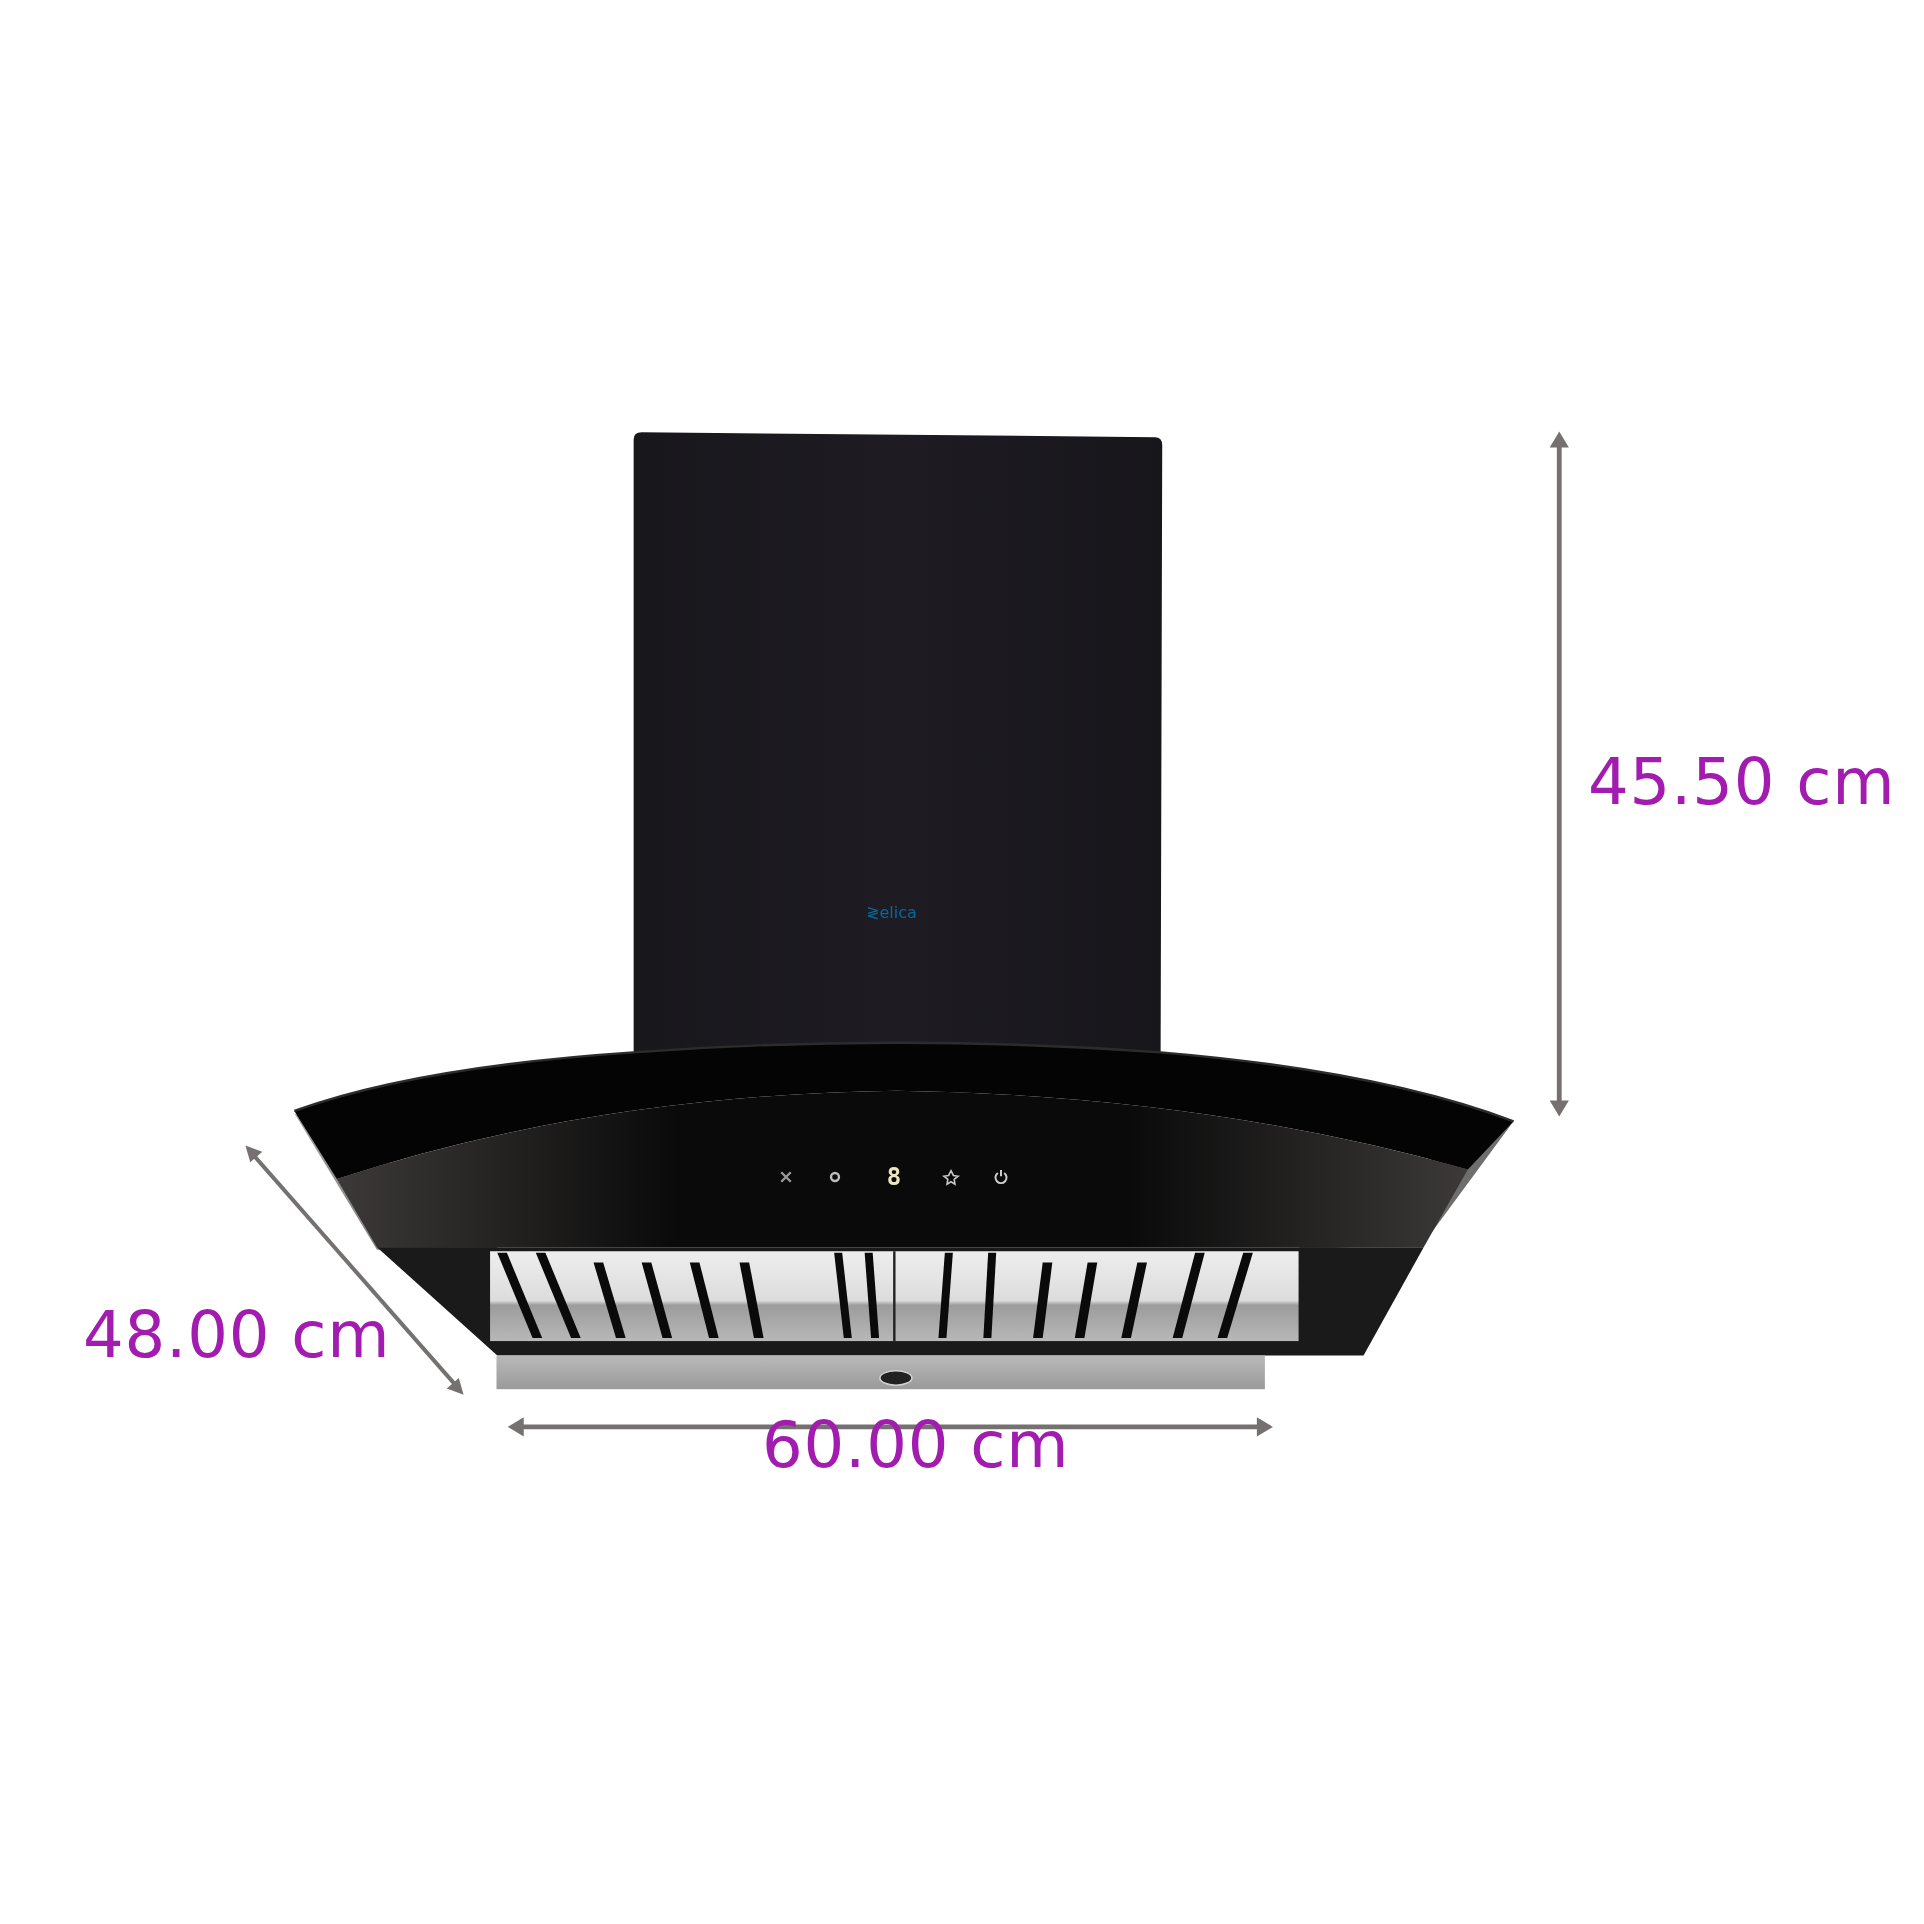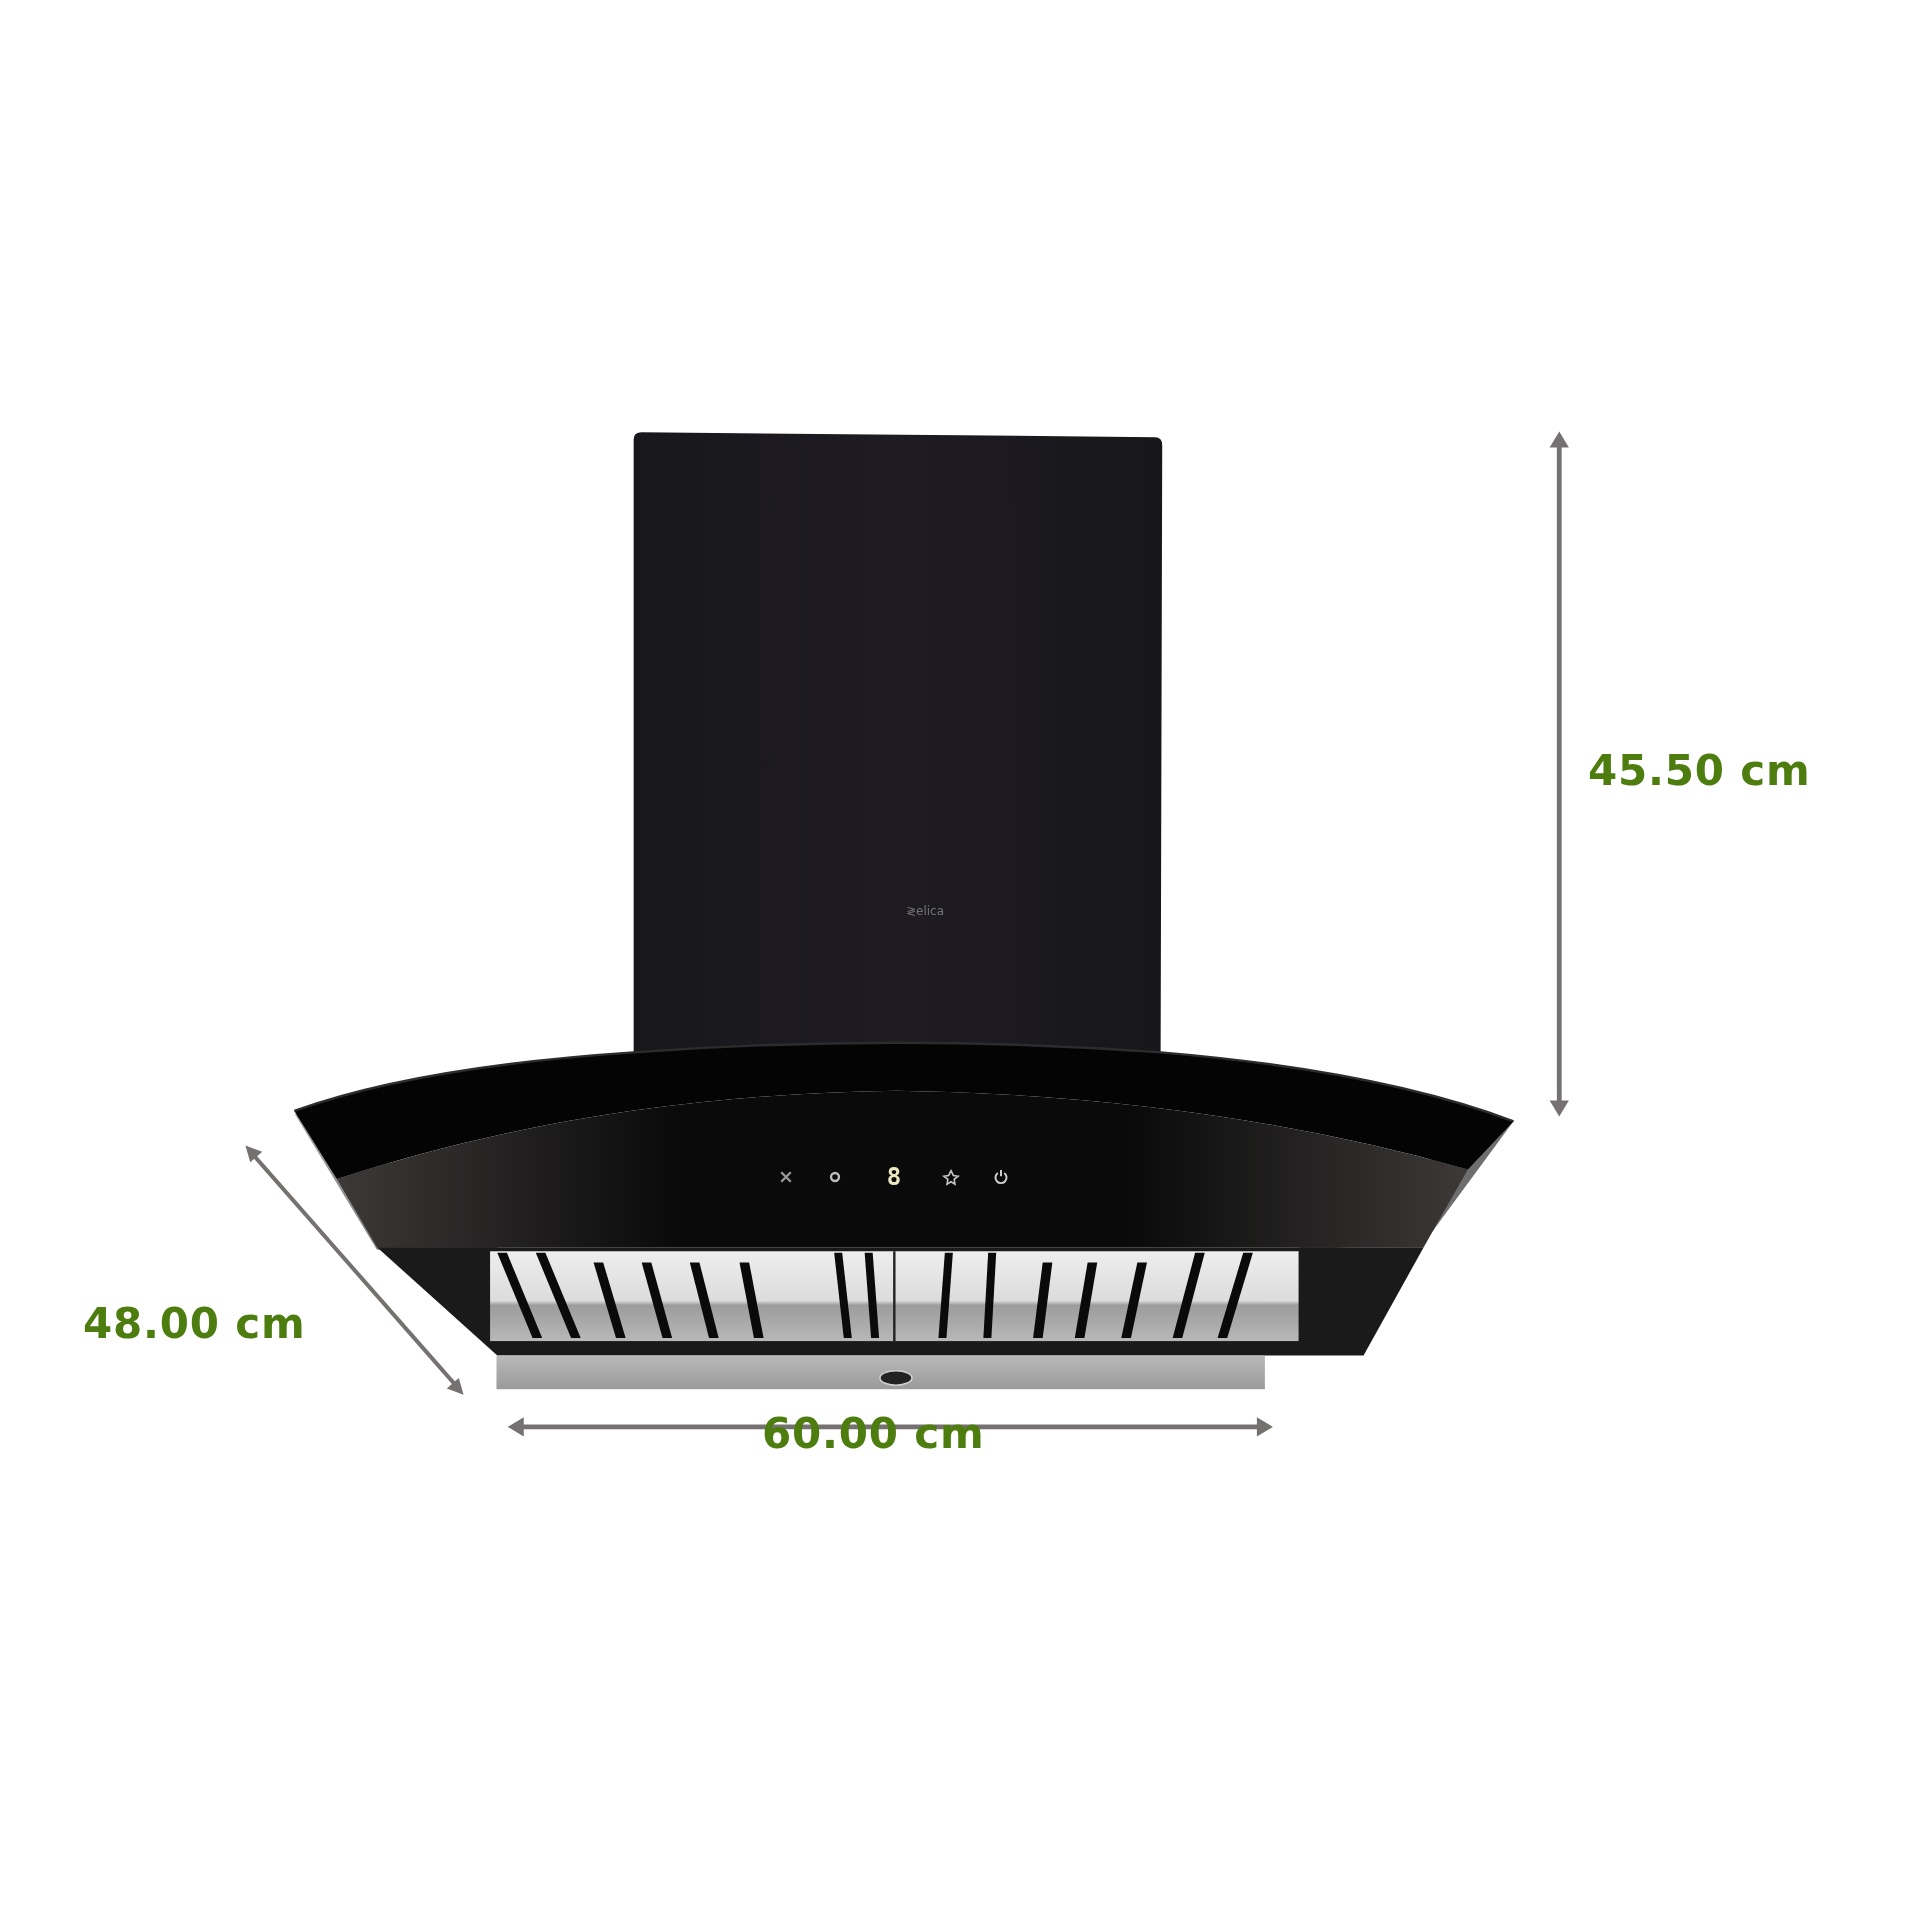--- a/index.html
+++ b/index.html
@@ -1,27 +1,27 @@
 <!DOCTYPE html>
 <html style="font-size:13px"><head>
   <meta charset="utf-8">
   <style>
     html, body { margin: 0; padding: 0; background: #ffffff; }
     body { width: 1925px; height: 1925px; position: relative; overflow: hidden;
            font-family: "Liberation Sans", "DejaVu Sans", sans-serif; }
     .stage { position: absolute; left: 0; top: 0; width: 1925px; height: 1925px; }
     svg.art { position: absolute; left: 0; top: 0; }
     .dim-label {
-      position: absolute; color: #4d7c0f; font-weight: bold;
+      position: absolute; color: #a21caf; font-weight: normal;
       font-family: "DejaVu Sans", "Liberation Sans", sans-serif;
-      font-size: 42px; line-height: 1; white-space: nowrap; letter-spacing: 0.8px;
+      font-size: 64px; line-height: 1; white-space: nowrap; letter-spacing: 0.8px;
     }
     .logo {
-      position: absolute; color: #737373; font-size: 12px; line-height: 1;
-      font-family: "DejaVu Sans", sans-serif; white-space: nowrap; margin-left: 40px;
+      position: absolute; color: #0369a1; font-size: 16px; line-height: 1;
+      font-family: "DejaVu Sans", sans-serif; white-space: nowrap;
     }
     .ctrl { position: absolute; width: 19px; height: 19px; transform: translate(-50%,-50%); }
     .display {
       position: absolute; color: #ece6bf; font-family: "DejaVu Sans Mono", monospace;
       font-weight: bold; font-size: 24px; line-height: 1; transform: translate(-50%,-50%);
     }
   </style>
 </head>
 <body>
 

